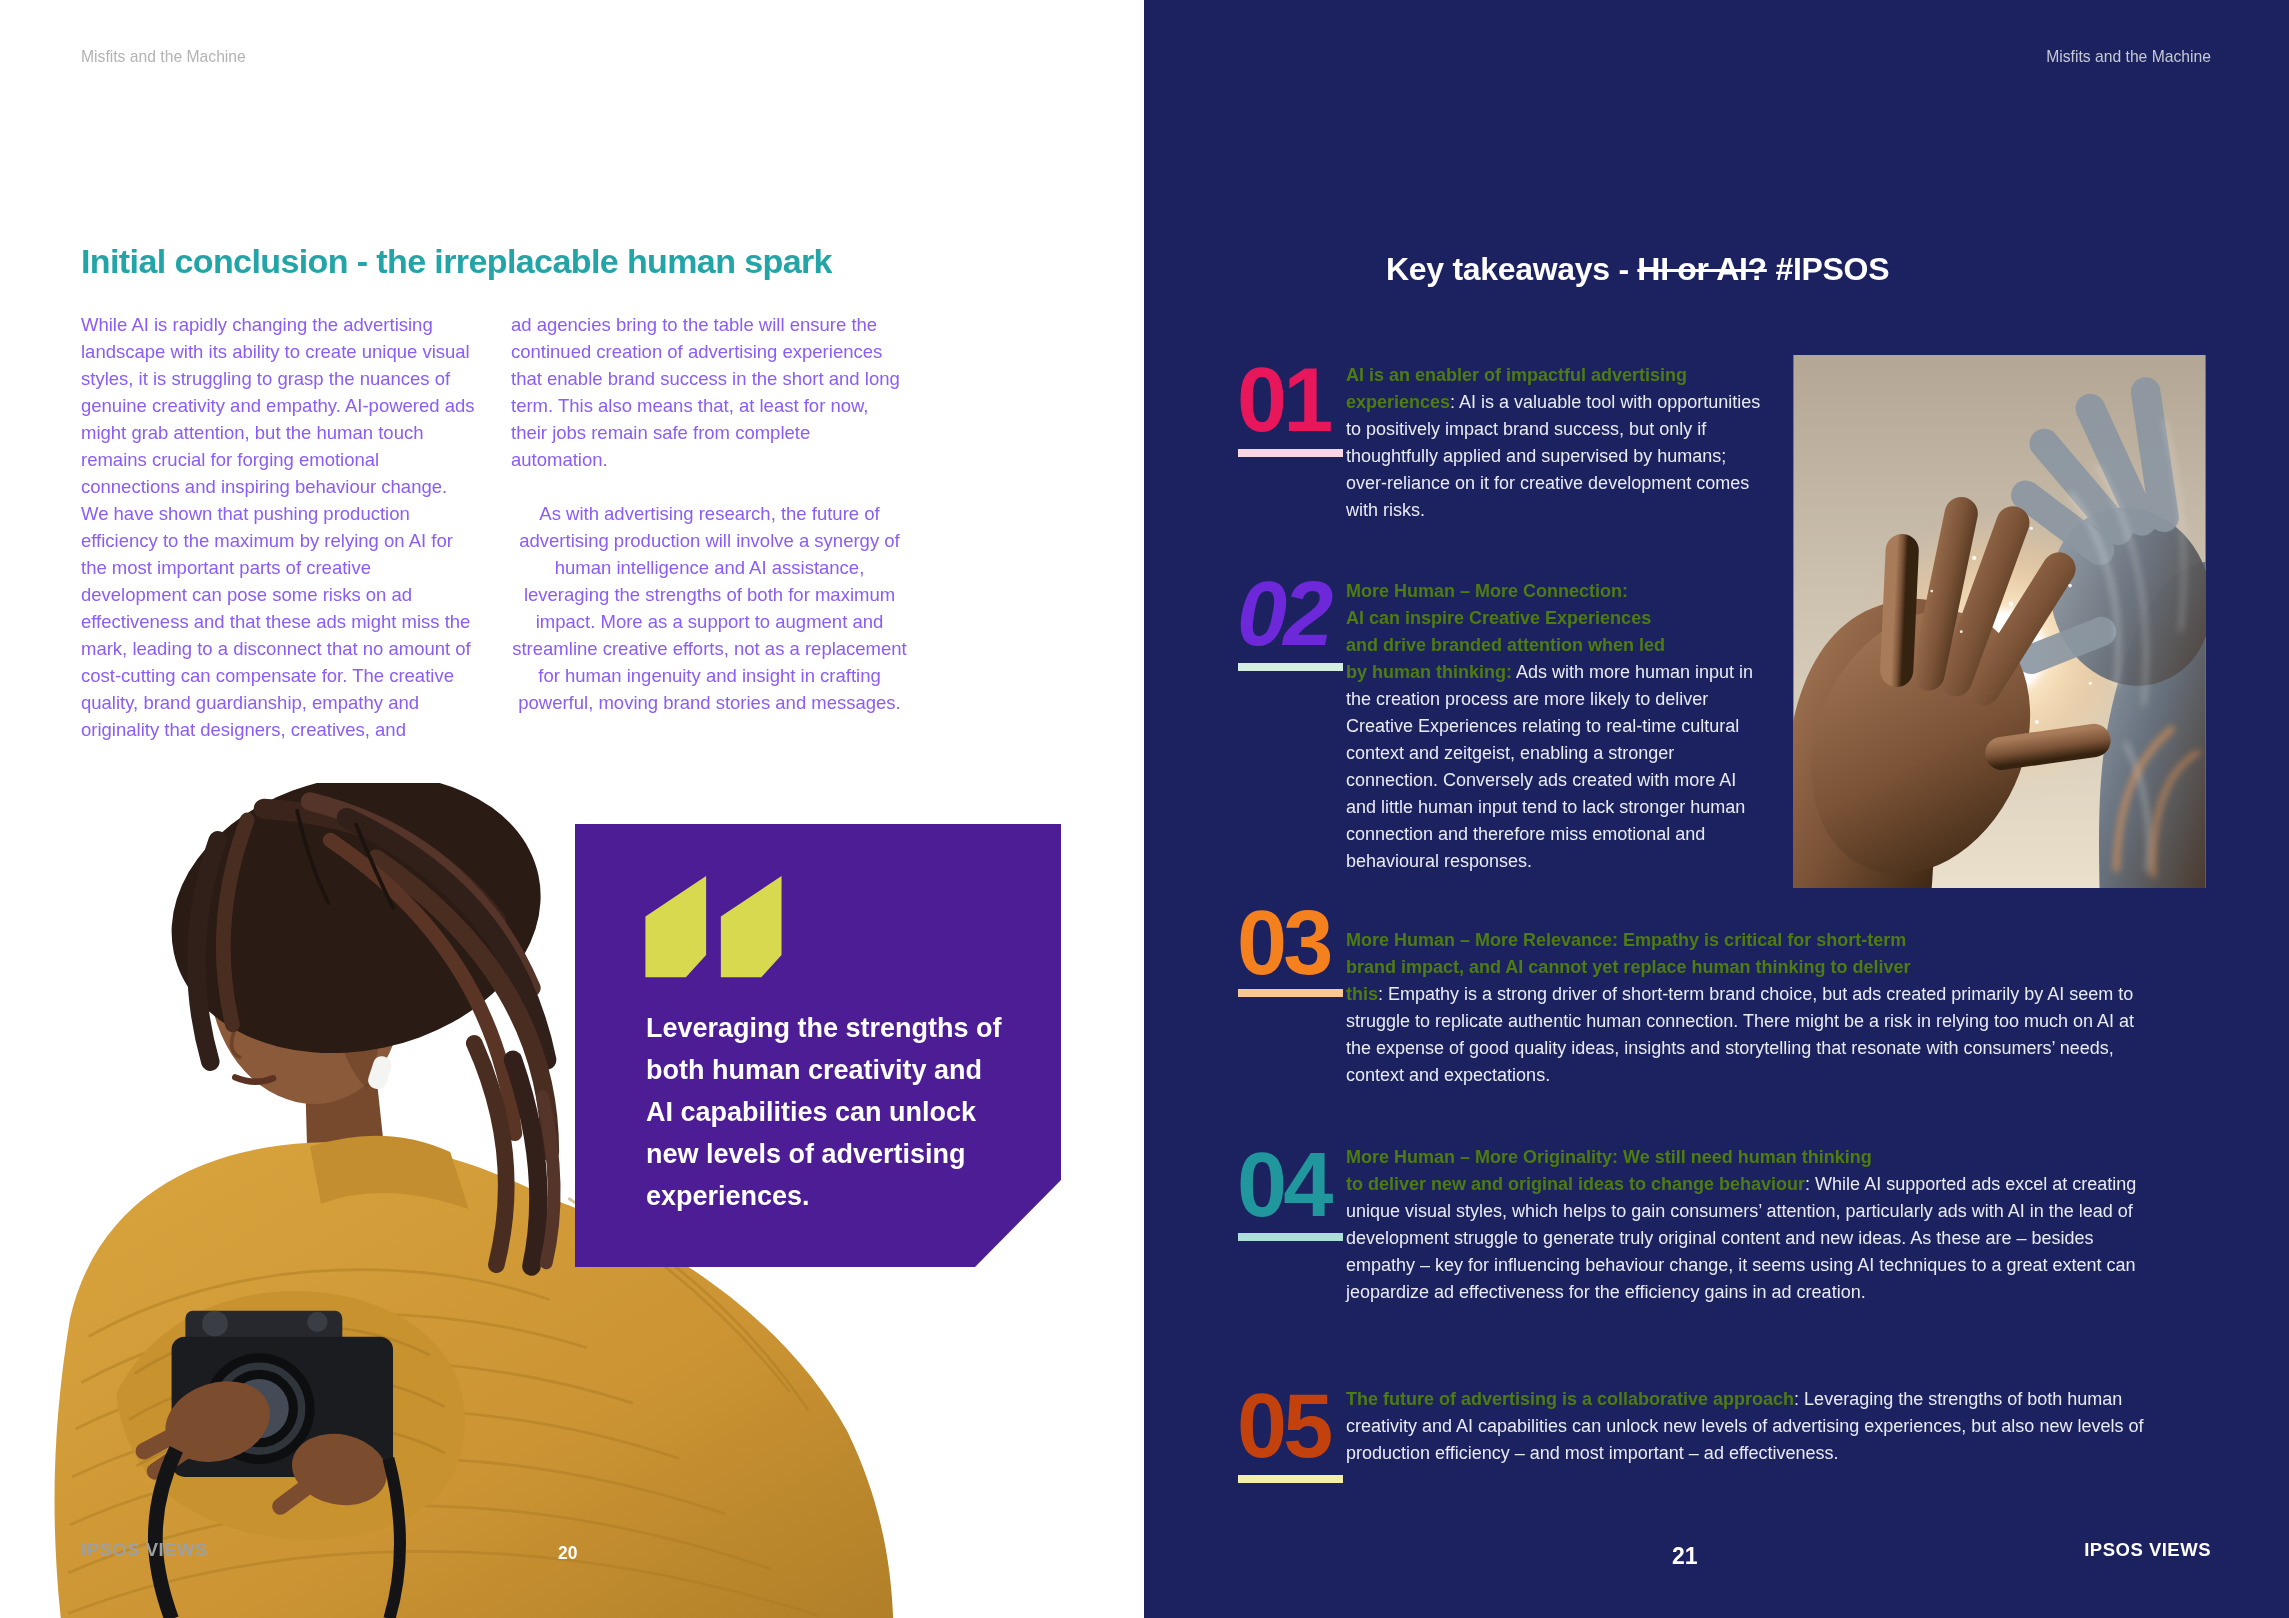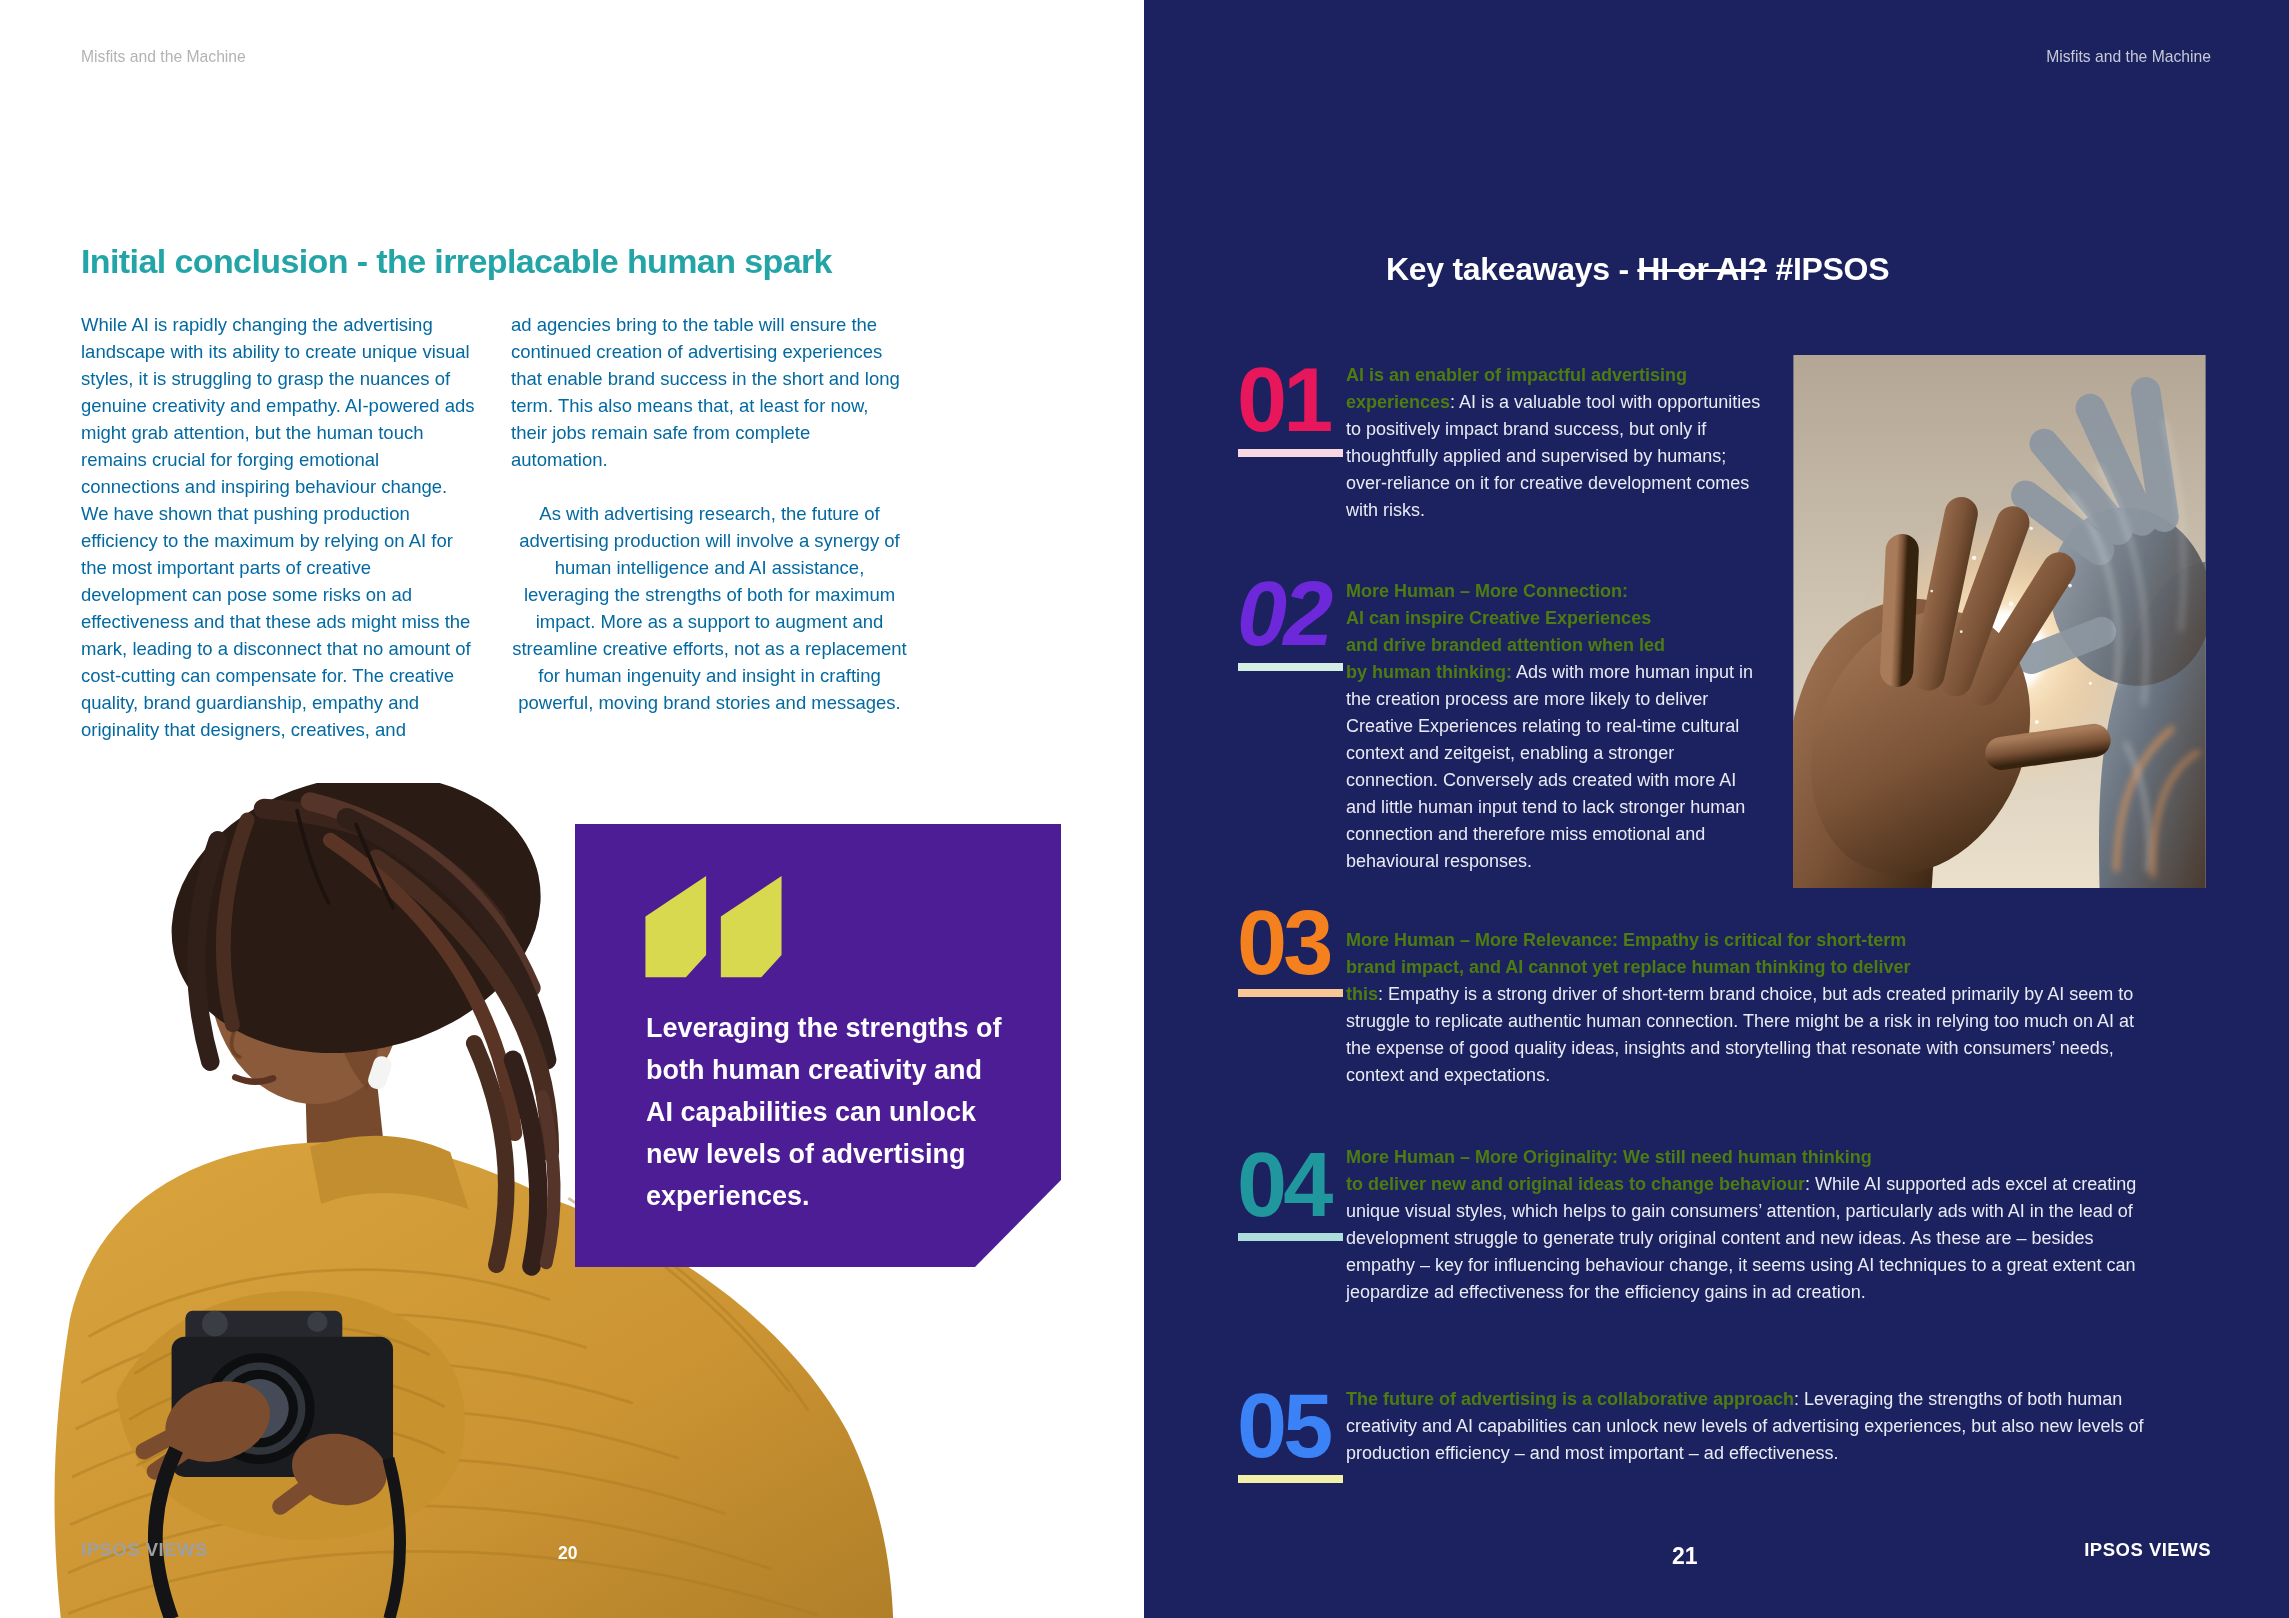--- a/index.html
+++ b/index.html
@@ -9,21 +9,21 @@
     position:relative; width:2290px; height:1619px; background:#ffffff;
     overflow:hidden; font-family:"Liberation Sans", sans-serif;
   }
   
   .rp-bg { position:absolute; left:1144px; top:0; width:1145px; height:1619px; background:#1C2260; }
 
   
   .lp-header { position:absolute; left:81px; top:48px; font-size:15.7px; color:#B2B3B5; }
   .lp-heading { position:absolute; left:81px; top:242px; font-size:34px; font-weight:bold; color:#23A5A8; letter-spacing:-0.6px; }
   .lp-columns { position:absolute; left:81px; top:311px; width:831px; display:flex; gap:33px; }
-  .lp-col { width:397px; font-size:18.5px; line-height:27px; color:#0369a1; }
+  .lp-col { width:397px; font-size:18.5px; line-height:27px; color:#8b5cf6; }
   .lp-col p + p { margin-top:27px;text-align:center; }
 
   .photo-svg { position:absolute; left:33px; top:783px; width:864px; height:836px; z-index:1; }
 
   .quote-box {
     position:absolute; left:575px; top:824px; width:486px; height:443px;
     background:#4c1d95; z-index:3;
     clip-path:polygon(0 0, 486px 0, 486px 356px, 400px 443px, 0 443px);
   }
   .quote-marks { position:absolute; left:70px; top:52px; }
@@ -52,21 +52,21 @@
   .t1 { top:362px;  width:417px; }
   .n2 { top:572px;  color:#6d28d9;font-style:italic; }
   .u2 { top:663px;  background:#D5EEE3; }
   .t2 { top:578px;  width:417px; }
   .n3 { top:901px;  color:#F5801E; }
   .u3 { top:989px; background:#F8C794; }
   .t3 { top:927px; width:805px; }
   .n4 { top:1143px; color:#20979D; }
   .u4 { top:1233px; background:#AEDEDB; }
   .t4 { top:1144px; width:805px; }
-  .n5 { top:1384px; color:#3b82f6; }
+  .n5 { top:1384px; color:#c2410c; }
   .u5 { top:1475px; background:#F2EFA9; }
   .t5 { top:1386px; width:805px; }
 
   .hands-svg { position:absolute; left:1793px; top:355px; width:413px; height:533px; }
 
   .rp-page-num { position:absolute; left:1672px; top:1543px; font-size:23px; font-weight:bold; color:#FFFFFF; }
   .rp-footer-brand { position:absolute; right:79px; top:1539px; font-size:18.5px; font-weight:bold; color:#FFFFFF; letter-spacing:0.5px; }
 </style>
 </head>
 <body>

